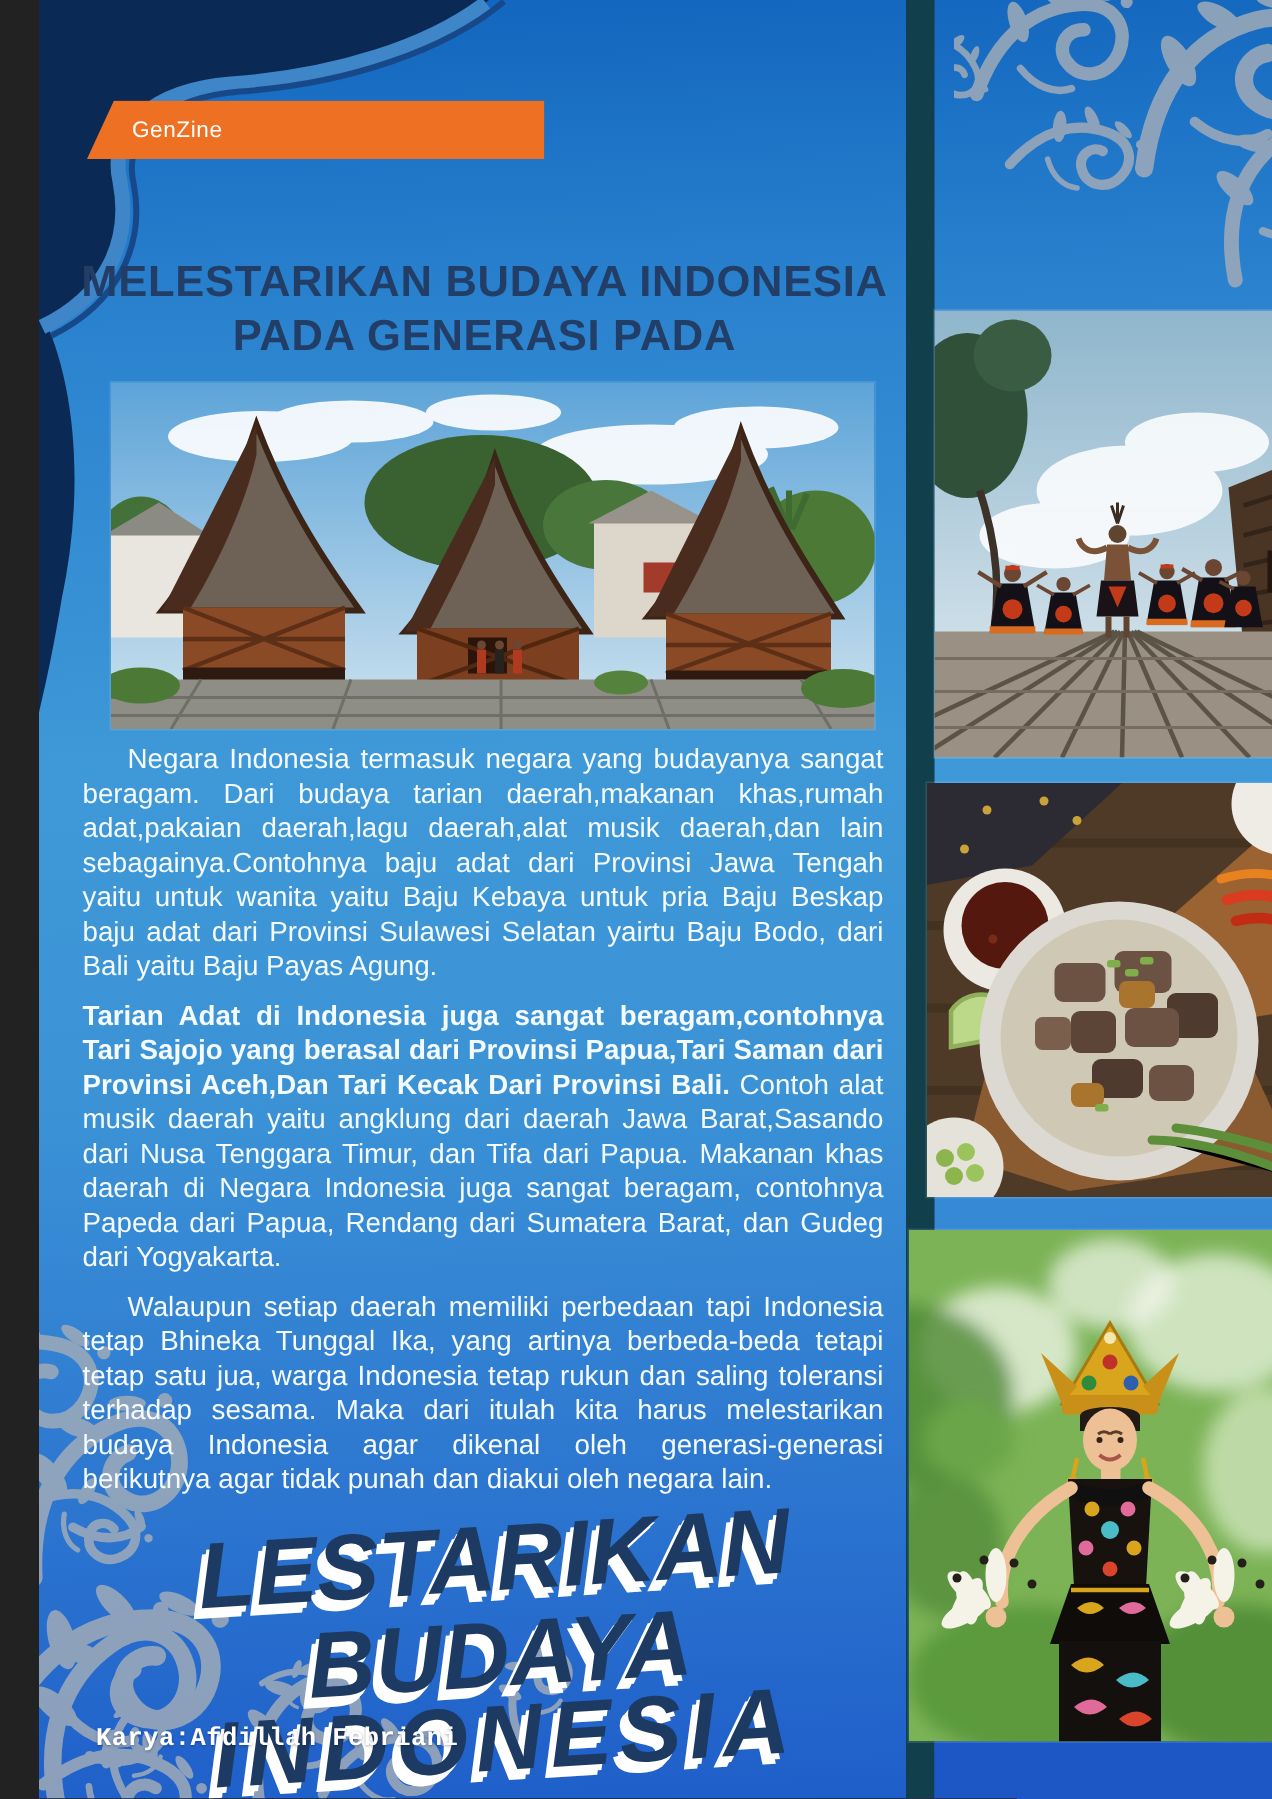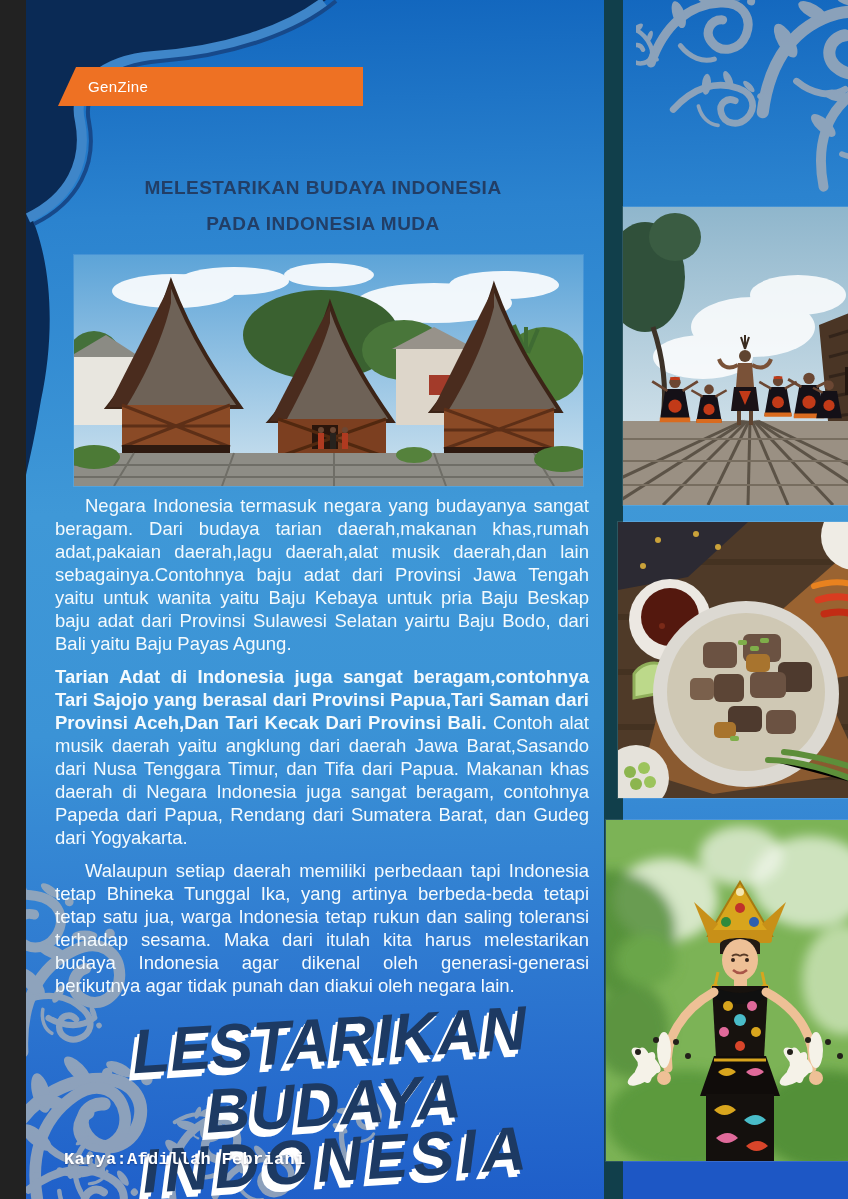--- a/index.html
+++ b/index.html
@@ -19,21 +19,21 @@
     display:flex;align-items:center;z-index:3;
   }
   #masthead span{color:#ffffff;font-size:15px;letter-spacing:.4px;padding-left:30px;}
   
   #script-title{
     left:40px;top:108px;width:520px;text-align:center;color:#ffffff;
     font-family:"DejaVu Serif",serif;font-style:italic;font-size:44px;
     letter-spacing:1px;z-index:3;text-shadow:0 1px 0 rgba(255,255,255,.4);
   }
   #main-title{left:18px;top:170px;width:558px;text-align:center;color:#223e66;
-    font-weight:700;font-size:19px;line-height:36px;letter-spacing:.5px;z-index:3;}
+    font-weight:700;font-size:29px;line-height:36px;letter-spacing:.5px;z-index:3;}
   
   .photo{z-index:2;box-shadow:0 0 0 1px rgba(255,255,255,.12);}
   #photo-houses{left:48px;top:255px;width:509px;height:231px;}
   #photo-dancers{left:597px;top:207px;width:251px;height:298px;}
   #photo-food{left:592px;top:522px;width:256px;height:276px;}
   #photo-woman{left:580px;top:820px;width:268px;height:341px;}
   
   #teal-bar{left:578px;top:0;width:19px;height:1199px;background:#113f4b;z-index:1;}
   #bottom-right-block{left:597px;top:1158px;width:251px;height:41px;background:#1d57c5;z-index:1;}
   
@@ -112,21 +112,21 @@
     <path d="M298,2 C260,31 198,51 128,56 C76,60 46,87 54,121 C62,162 44,198 2,218" fill="none" stroke="#3f86c9" stroke-width="10"></path>
     <path d="M310,1 C272,33 206,56 134,61 C84,65 56,90 63,122 C71,163 53,202 8,224" fill="none" stroke="#17498a" stroke-width="4"></path>
   </svg>
 
   <div id="masthead" class="abs">
     <span>GenZine</span>
   </div>
 
   <div id="main-title" class="abs">
     <div>MELESTARIKAN BUDAYA INDONESIA</div>
-    <div>PADA INDONESIA  MUDA</div>
+    <div>PADA GENERASI  PADA</div>
   </div>
 
   <svg id="photo-houses" class="abs photo" viewBox="0 0 509 231">
     <defs>
       <linearGradient id="skyg" x1="0" y1="0" x2="0" y2="1">
         <stop offset="0" stop-color="#5da4d8"></stop>
           <stop offset="1" stop-color="#cfe3ef"></stop>
       </linearGradient>
     </defs>
     <rect width="509" height="231" fill="url(#skyg)"></rect>

